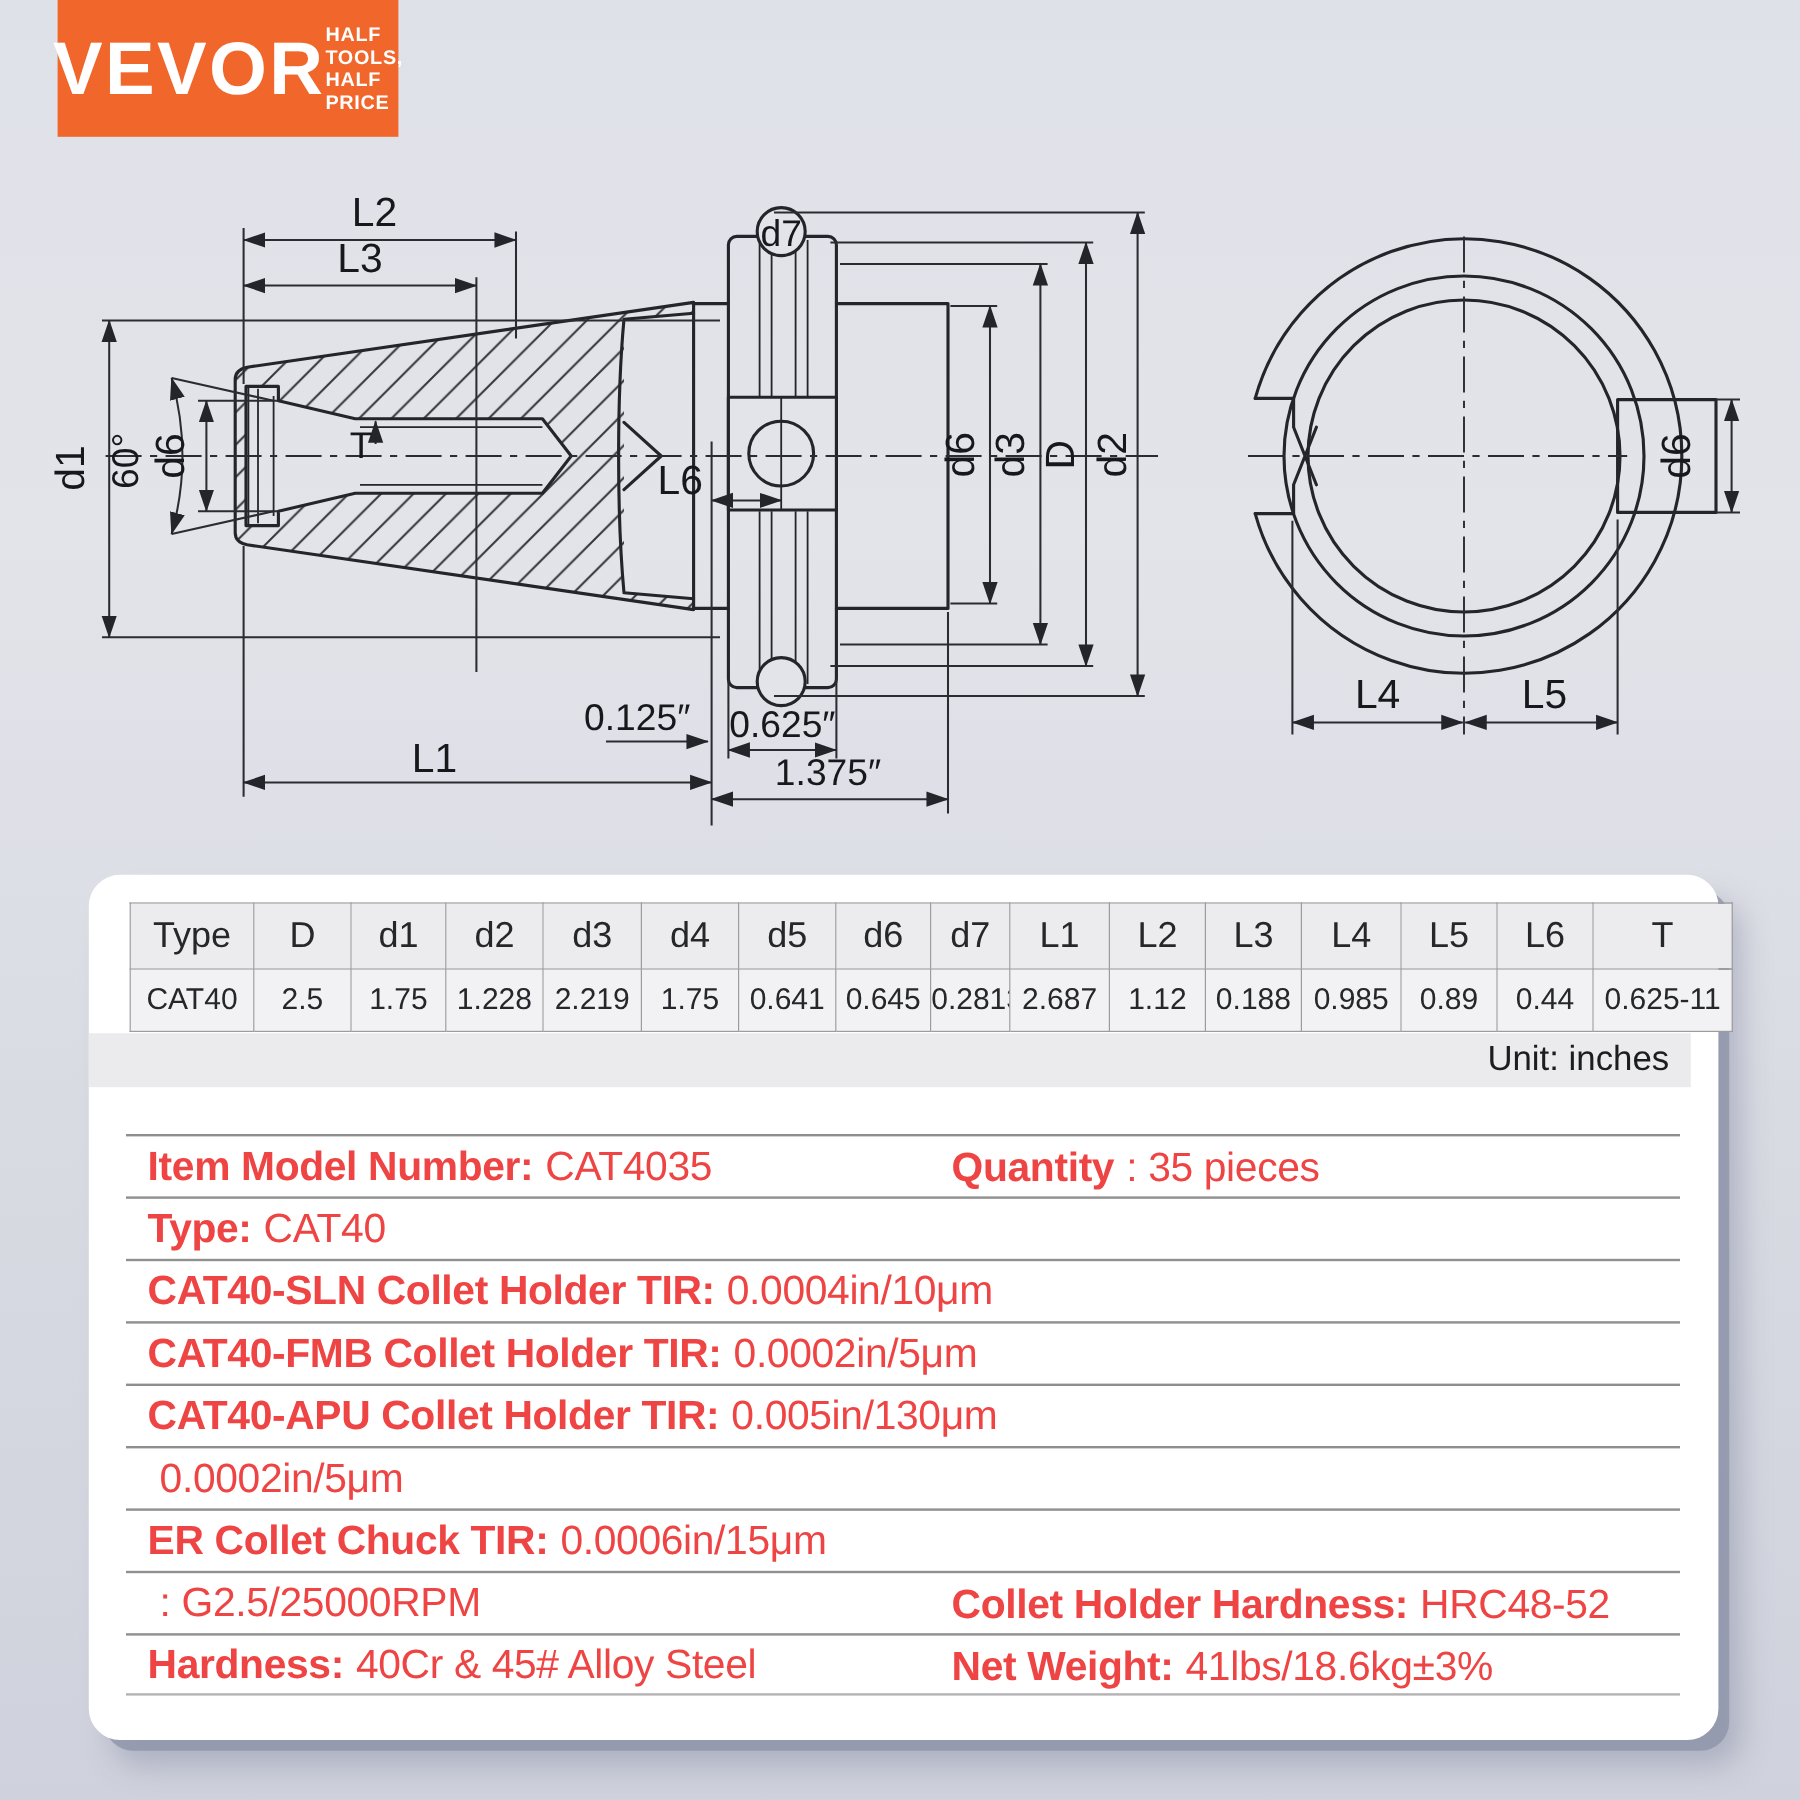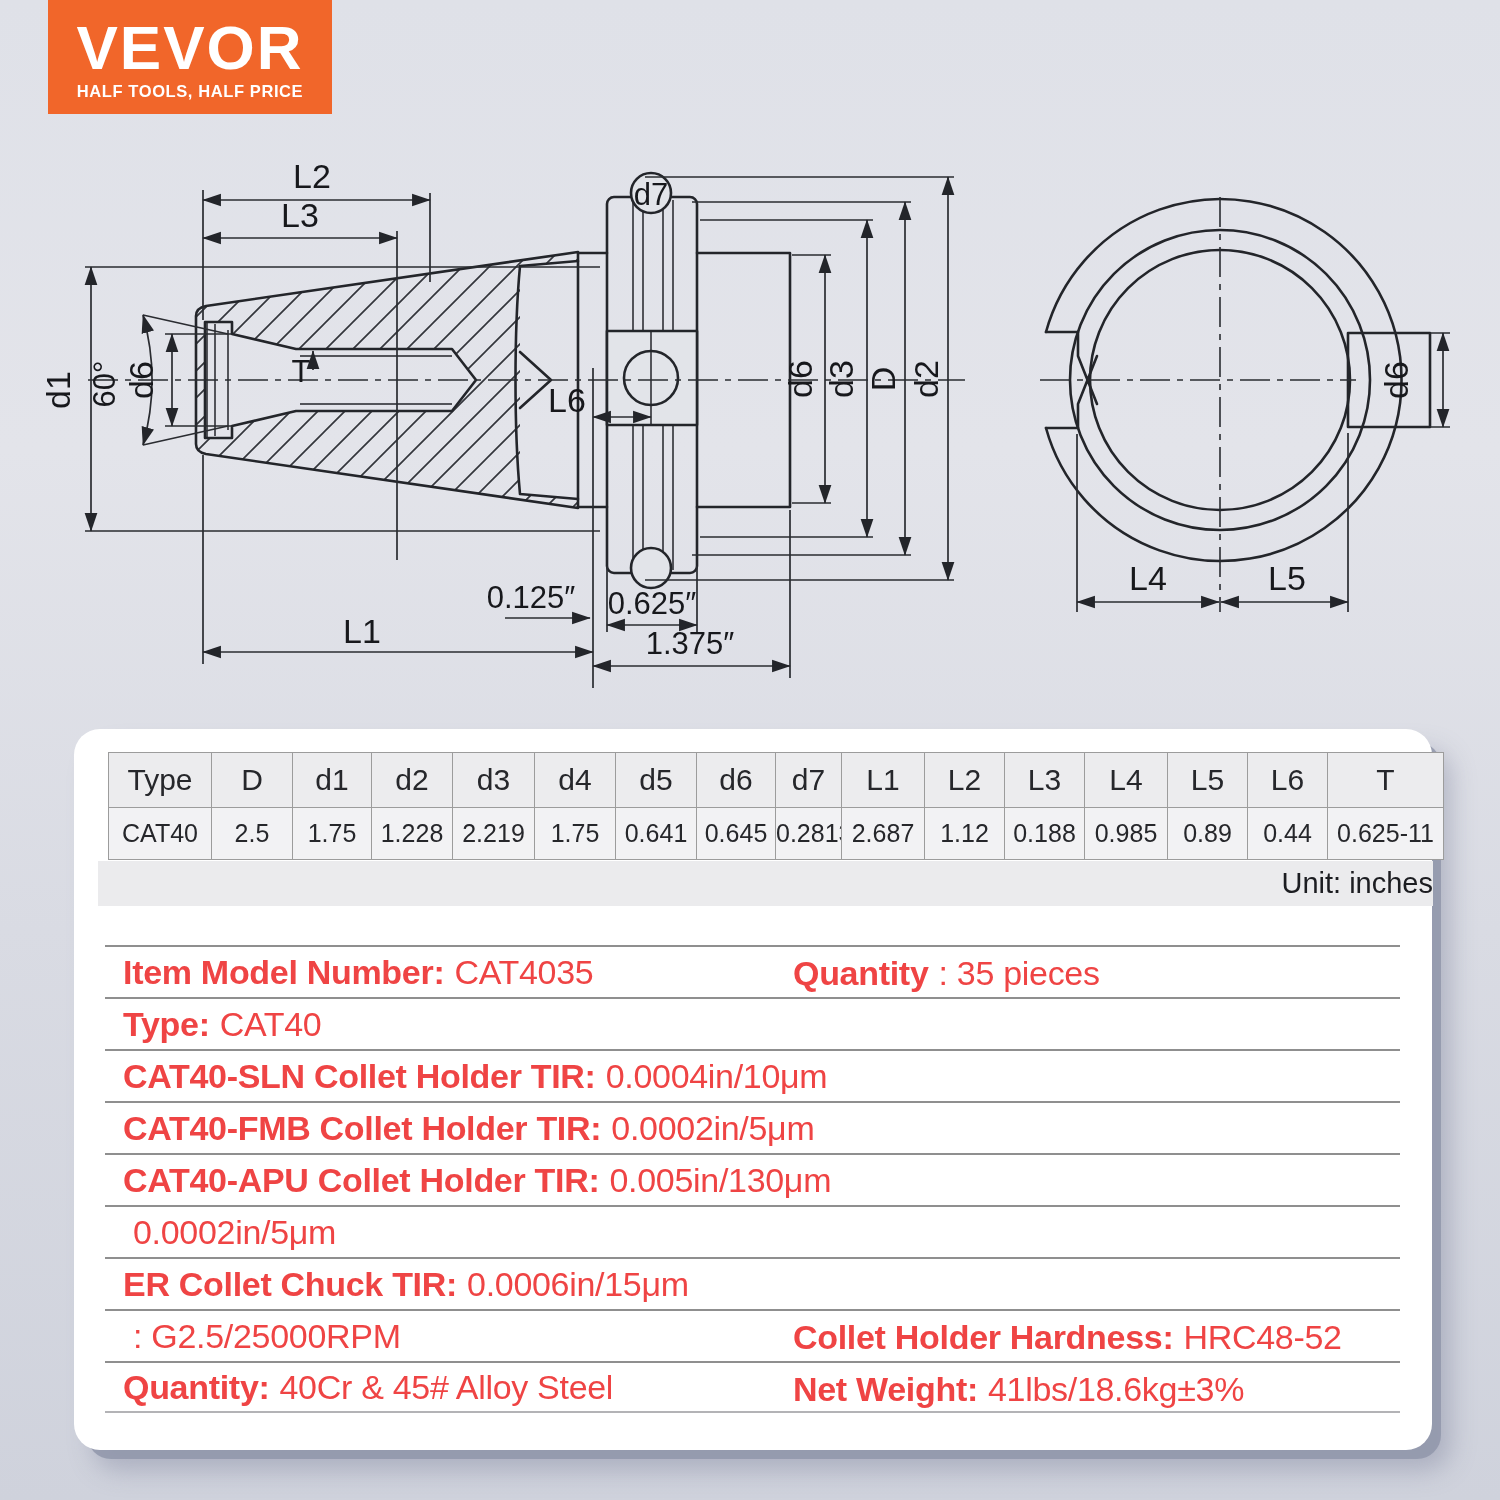--- a/index.html
+++ b/index.html
@@ -6,21 +6,21 @@
   body{
     width:1500px;height:1500px;
     font-family:"Liberation Sans",sans-serif;
     background:linear-gradient(180deg,#dfe1e8 0%,#e3e4ea 30%,#d9dbe3 62%,#cfd2dc 100%);
   }
   .page{position:relative;width:1500px;height:1500px;overflow:hidden;}
 
   
   .logo{
     position:absolute;left:48px;top:0;width:284px;height:114px;
-    background:#f1662a;color:#fff;display:flex;flex-direction:column;
+    background:#f1662a;color:#fff;display:flex;flex-direction:row;
     align-items:center;justify-content:center;
   }
   .logo .word{font-size:62px;font-weight:900;letter-spacing:2px;line-height:66px;margin-top:2px;}
   .logo .tag{font-size:16.5px;font-weight:700;letter-spacing:0.6px;margin-top:1px;}
 
   
   svg.diagram{position:absolute;left:0;top:0;}
   .o{stroke:#23252a;stroke-width:2.6;fill:none;stroke-linejoin:round;stroke-linecap:round;}
   .t1{stroke:#23252a;stroke-width:1.5;fill:none;}
   .d{stroke:#2a2c31;stroke-width:1.7;fill:none;}
@@ -40,23 +40,23 @@
     position:absolute;left:8px;top:23px;width:1335px;
     border-collapse:collapse;table-layout:fixed;margin-left:26px;
   }
   table.spec-table th,table.spec-table td{
     border:1.6px solid #9c9c9c;text-align:center;color:#26272b;
     overflow:hidden;white-space:nowrap;padding:0;
   }
   table.spec-table th{height:54px;font-size:30px;font-weight:400;background:#ececee;}
   table.spec-table td{height:51px;font-size:25px;background:#f2f2f4;}
   .unit-bar{
-    position:absolute;left:24px;top:132px;width:1335px;height:45px;
+    position:absolute;left:0;top:132px;width:1335px;height:45px;
     background:#ebebed;font-size:29px;color:#1c1d21;
-    line-height:45px;text-align:right;box-sizing:border-box;
+    line-height:45px;text-align:right;padding-right:18px;box-sizing:border-box;
   }
   .specs{position:absolute;left:31px;top:216px;width:1295px;}
   .spec-row{
     position:relative;height:52px;border-top:2px solid #8f8f8f;
     display:flex;align-items:center;padding-left:18px;box-sizing:border-box;
     font-size:34px;color:#ef4444;letter-spacing:-0.3px;white-space:nowrap;
   }
   .spec-row:last-child{border-bottom:2px solid #b3b3b6;}
   .spec-label{font-weight:bold;}
   .spec-value{margin-left:10px;font-weight:400;}
@@ -272,21 +272,21 @@
         <span class="spec-value">0.0006in/15μm</span>
       </div>
       <div class="spec-row">
         <span class="spec-value">: G2.5/25000RPM</span>
         <span class="col2">
           <span class="spec-label">Collet Holder Hardness:</span>
           <span class="spec-value">HRC48-52</span>
         </span>
       </div>
       <div class="spec-row">
-        <span class="spec-label">Quantity:</span>
+        <span class="spec-label">Hardness:</span>
         <span class="spec-value">40Cr &amp; 45# Alloy Steel</span>
         <span class="col2">
           <span class="spec-label">Net Weight:</span>
           <span class="spec-value">41lbs/18.6kg±3%</span>
         </span>
       </div>
     </div>
   </div>
 </div>
 

